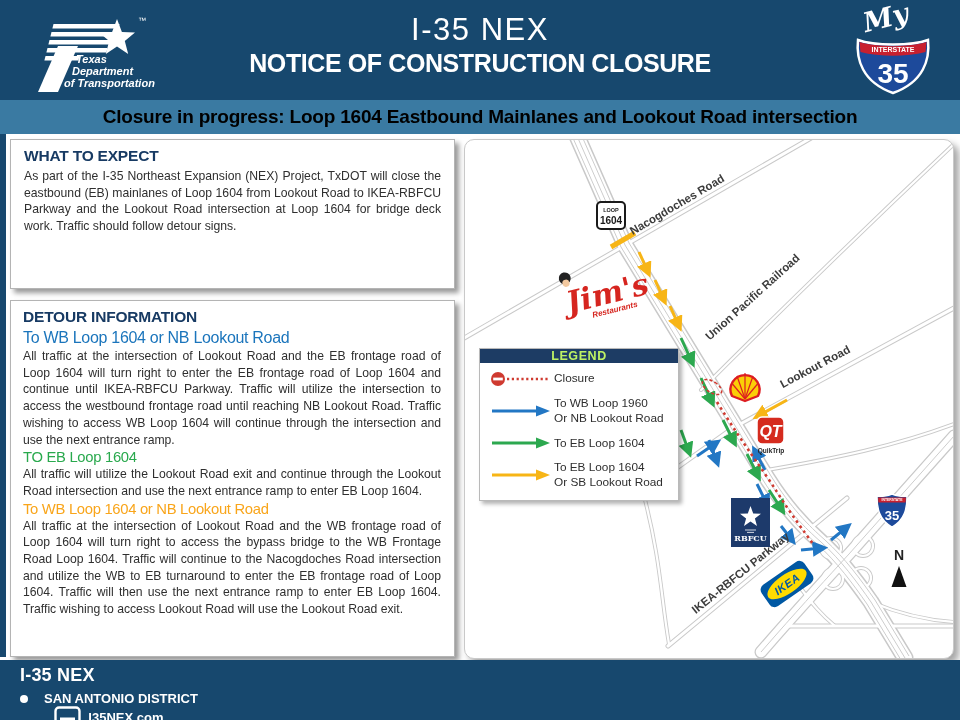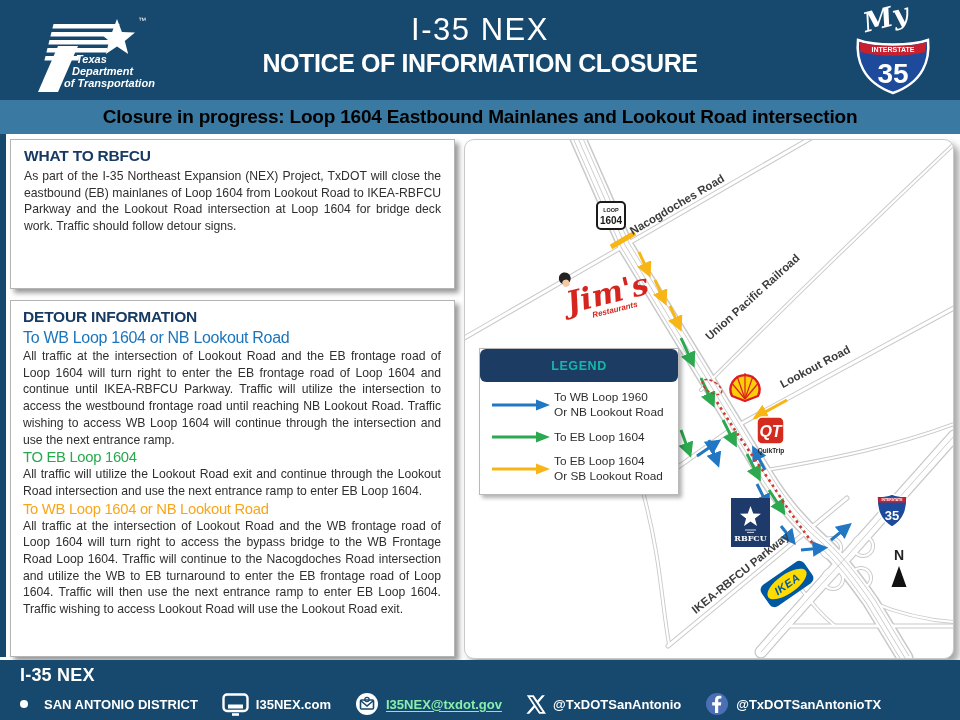--- a/index.html
+++ b/index.html
@@ -36,33 +36,33 @@
   .sub-gold{color:#f9a51a;}
 
   
   .map-box{left:464px;top:139px;width:488px;height:518px;background:#fff;
            border:1px solid #c9c9c9;border-radius:10px;box-shadow:5px 5px 7px rgba(0,0,0,.35);
            overflow:hidden;}
   .map-svg{position:absolute;left:0;top:0;}
 
   .legend{position:absolute;left:14px;top:208px;width:198px;background:#fff;
           border:1px solid #b9b9b9;box-shadow:3px 3px 4px rgba(0,0,0,.30);}
-  .legend-hdr{height:33px;background:#1d3c64;color:#14b8a6;display:flex;align-items:center;
-              justify-content:center;font-size:12.5px;font-weight:bold;letter-spacing:.6px;border-radius:6px;}
+  .legend-hdr{height:14px;background:#1d3c64;color:#bef264;display:flex;align-items:center;
+              justify-content:center;font-size:12.5px;font-weight:bold;letter-spacing:.6px;}
   .legend-body{padding:8px 8px 7px 10px;}
   .lg-row{display:flex;align-items:center;margin-bottom:9px;}
   .lg-row:last-child{margin-bottom:2px;}
   .lg-icon{width:64px;flex:0 0 64px;}
   .lg-label{font-size:11.8px;color:#2e2e2e;line-height:1.3;}
 
   
   .footer{left:0;top:660px;width:960px;height:60px;background:#17486e;color:#fff;}
   .footer-title{position:absolute;left:20px;top:5px;font-size:18px;font-weight:bold;letter-spacing:.2px;}
   .footer-row{position:absolute;left:20px;top:31px;height:26px;display:flex;align-items:center;
-              font-size:13px;font-weight:bold;}
+              font-size:13px;font-weight:bold;flex-direction:column;}
   .f-item{display:flex;align-items:center;gap:7px;margin-right:24px;white-space:nowrap;}
   .f-bullet{width:8px;height:8px;border-radius:50%;background:#fff;display:inline-block;margin-right:9px;}
   .f-link{text-decoration:underline;text-underline-offset:2px;color:#86efac;}
 </style>
 </head>
 <body>
 
 <div class="abs header">
   <svg class="abs txdot-logo" width="210" height="88" viewBox="0 0 210 88">
     <g fill="#ffffff" transform="skewX(-14) translate(18,0)">
@@ -77,40 +77,40 @@
     <text x="126" y="17" font-size="8" fill="#ffffff">™</text>
     <g fill="#ffffff" font-style="italic" font-weight="bold">
       <text x="64" y="57" font-size="11">Texas</text>
       <text x="60" y="69" font-size="11">Department</text>
       <text x="52" y="81" font-size="11">of Transportation</text>
     </g>
   </svg>
 
   <div class="abs hdr-titles">
     <div class="hdr-title">I-35 NEX</div>
-    <div class="hdr-sub">NOTICE OF INFORMATION CLOSURE</div>
+    <div class="hdr-sub">NOTICE OF CONSTRUCTION CLOSURE</div>
   </div>
 
   <svg class="abs my35-logo" width="120" height="96" viewBox="0 0 120 96">
     <text x="30" y="28" font-size="27" font-style="italic" font-weight="bold" font-family="DejaVu Serif, serif" fill="#ffffff" transform="rotate(-14 40 22)">My</text>
     <path d="M24 38 C40 44 78 44 94 38 C96 57 90 80 59 91 C28 80 22 57 24 38 Z" fill="#1d4a9b" stroke="#ffffff" stroke-width="2.5"></path>
     <path d="M25.5 40 C42 45.5 76 45.5 92.5 40 L91.5 50 C72 55 46 55 26.5 50 Z" fill="#c8202f"></path>
     <text x="59" y="49.5" font-size="7" font-weight="bold" fill="#ffffff" text-anchor="middle">INTERSTATE</text>
     <text x="59" y="81" font-size="28" font-weight="bold" fill="#ffffff" text-anchor="middle">35</text>
   </svg>
 </div>
 
 <div class="abs banner">
   <span>Closure in progress: Loop 1604 Eastbound Mainlanes and Lookout Road intersection</span>
 </div>
 
 <div class="abs left-stripe"></div>
 
 <div class="abs panel box1">
-  <h3>WHAT TO RBFCU</h3>
+  <h3>WHAT TO EXPECT</h3>
   <p>As part of the I-35 Northeast Expansion (NEX) Project, TxDOT will close the eastbound (EB) mainlanes of Loop 1604 from Lookout Road to IKEA-RBFCU Parkway and the Lookout Road intersection at Loop 1604 for bridge deck work. Traffic should follow detour signs.</p>
 </div>
 
 <div class="abs panel box2">
   <h3>DETOUR INFORMATION</h3>
   <div class="sub-t sub-blue">To WB Loop 1604 or NB Lookout Road</div>
   <p>All traffic at the intersection of Lookout Road and the EB frontage road of Loop 1604 will turn right to enter the EB frontage road of Loop 1604 and continue until IKEA-RBFCU Parkway. Traffic will utilize the intersection to access the westbound frontage road until reaching NB Lookout Road. Traffic wishing to access WB Loop 1604 will continue through the intersection and use the next entrance ramp.</p>
   <div class="sub-t sub-green">TO EB Loop 1604</div>
   <p>All traffic will utilize the Lookout Road exit and continue through the Lookout Road intersection and use the next entrance ramp to enter EB Loop 1604.</p>
   <div class="sub-t sub-gold">To WB Loop 1604 or NB Lookout Road</div>
@@ -268,20 +268,28 @@
     <g transform="rotate(-35 322 444)">
       <rect x="296" y="431" width="52" height="26" rx="6" fill="#0058a3"></rect>
       <ellipse cx="322" cy="444" rx="23" ry="9.5" fill="#ffdb00"></ellipse>
       <text x="322" y="448" font-size="11" font-weight="bold" font-style="italic" fill="#0058a3" text-anchor="middle" letter-spacing="0.5">IKEA</text>
     </g>
   </svg>
 
   <div class="legend">
     <div class="legend-hdr">LEGEND</div>
     <div class="legend-body">
+      <div class="lg-row">
+        <svg class="lg-icon" width="64" height="16" viewBox="0 0 64 16">
+          <circle cx="8" cy="8" r="7" fill="#cf3a30"></circle>
+          <rect x="3.2" y="6.6" width="9.6" height="2.8" fill="#ffffff"></rect>
+          <path d="M17 8 L58 8" stroke="#cf3a30" stroke-width="2.4" stroke-dasharray="2.2 2.6" fill="none"></path>
+        </svg>
+        <div class="lg-label"><span>Closure</span></div>
+      </div>
       <div class="lg-row">
         <svg class="lg-icon" width="64" height="14" viewBox="0 0 64 14">
           <line x1="2" y1="7" x2="47" y2="7" stroke="#2277c4" stroke-width="3.2"></line>
           <polygon points="46,1.5 60,7 46,12.5" fill="#2277c4"></polygon>
         </svg>
         <div class="lg-label">
           <div>To WB Loop 1960</div>
           <div>Or NB Lookout Road</div>
         </div>
       </div>

